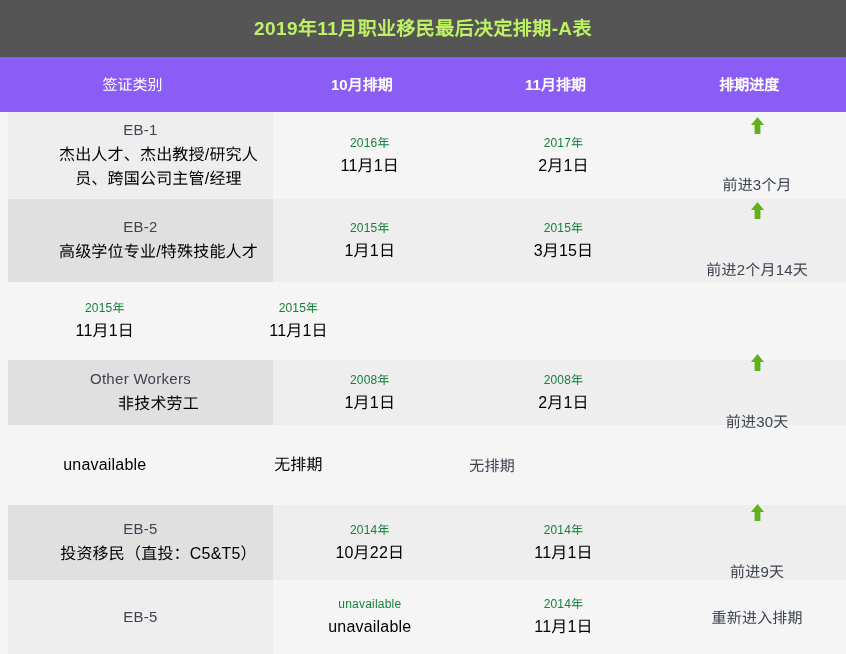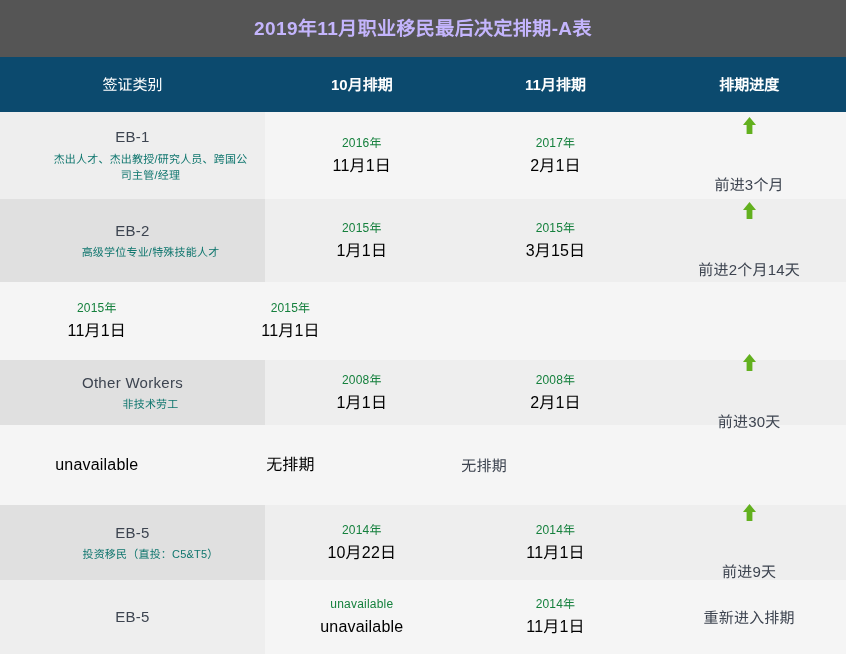--- a/index.html
+++ b/index.html
@@ -27,50 +27,51 @@
   
   .title-bar {
     height: 57px;
     background: #555555;
     display: flex;
     align-items: center;
     justify-content: center;
     box-sizing: border-box;
   }
   .title-text {
-    color: #c4b5fd;
+    color: #bef264;
     font-size: 19px;
     font-weight: bold;
     letter-spacing: 0.4px;
     line-height: 1;
     white-space: nowrap;
   }
 
   
   .header-row {
     height: 55px;
-    background: #0c4a6e;
+    background: #8b5cf6;
     display: flex;
     align-items: center;
     box-sizing: border-box;
   }
   .header-cell {
     color: #ffffff;
     font-size: 15px;
     text-align: center;
     line-height: 1;
     white-space: nowrap;
     box-sizing: border-box;
   }
   .col-category { width: 265px; flex: 0 0 265px; }
   .col-data     { width: 193.6667px; flex: 0 0 193.6667px; font-weight: bold; }
 
   
   .table-body {
     display: block;
+    padding-left: 8px;
   }
   .data-row {
     display: flex;
     align-items: stretch;
     box-sizing: border-box;
   }
   .data-row.odd  .cat-cell  { background: #eeeeee; }
   .data-row.odd  .val-cell  { background: #f5f5f5; }
   .data-row.even .cat-cell  { background: #e0e0e0; }
   .data-row.even .val-cell  { background: #eeeeee; }
@@ -86,22 +87,22 @@
     box-sizing: border-box;
     text-align: center;
   }
   .cat-name {
     font-size: 15px;
     color: #3d4450;
     line-height: 1.35;
     letter-spacing: 0.3px;
   }
   .cat-desc {
-    font-size: 11px;
-    color: #0f766e;
+    font-size: 16px;
+    color: #000000;
     line-height: 1.5;
     margin-top: 3px;
     letter-spacing: 0.2px;
     margin-left: 36px;
   }
 
   .val-cell {
     width: 193.6667px;
     flex: 0 0 193.6667px;
     display: flex;

